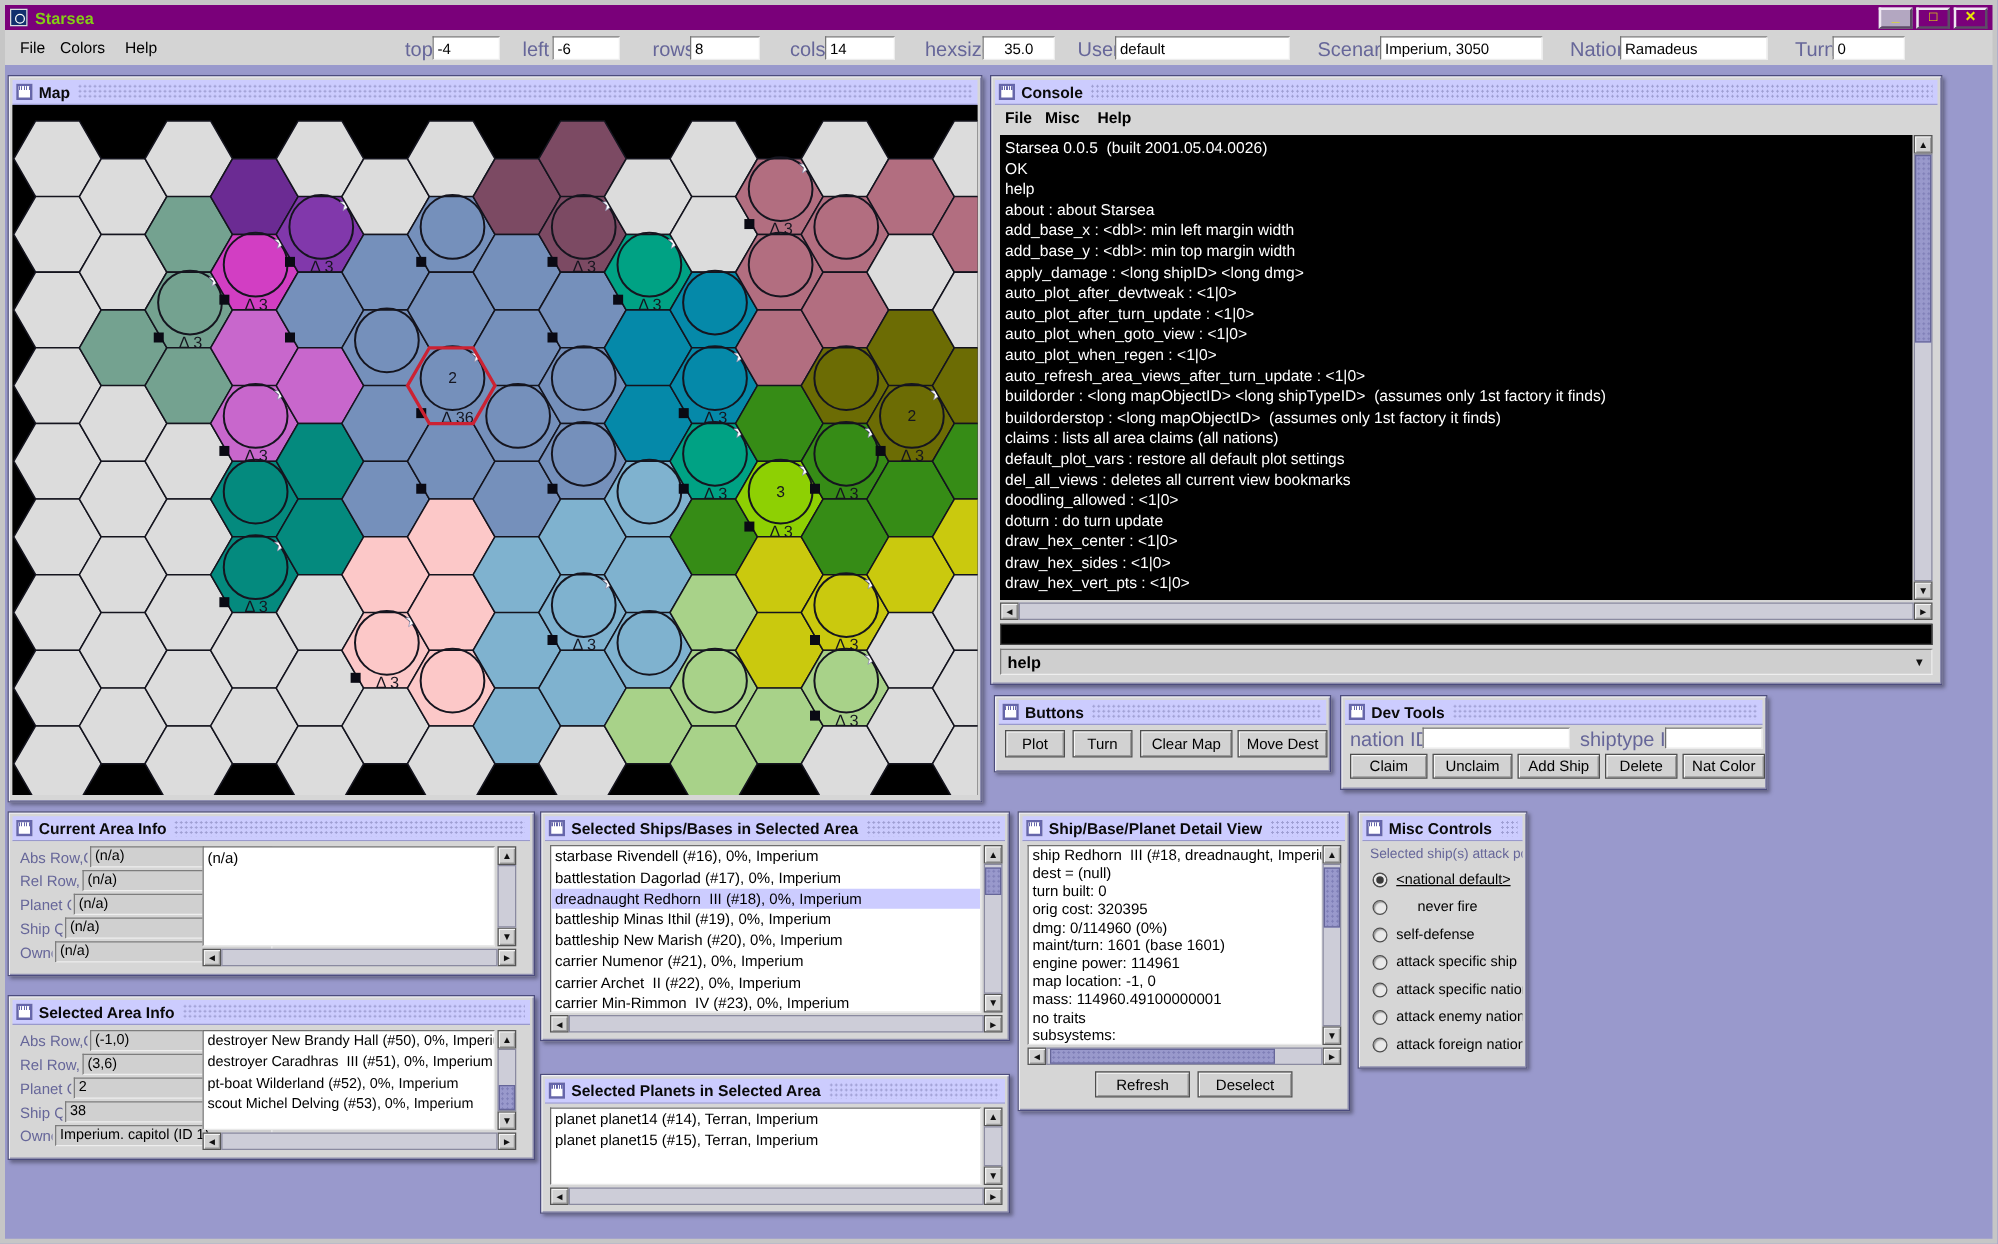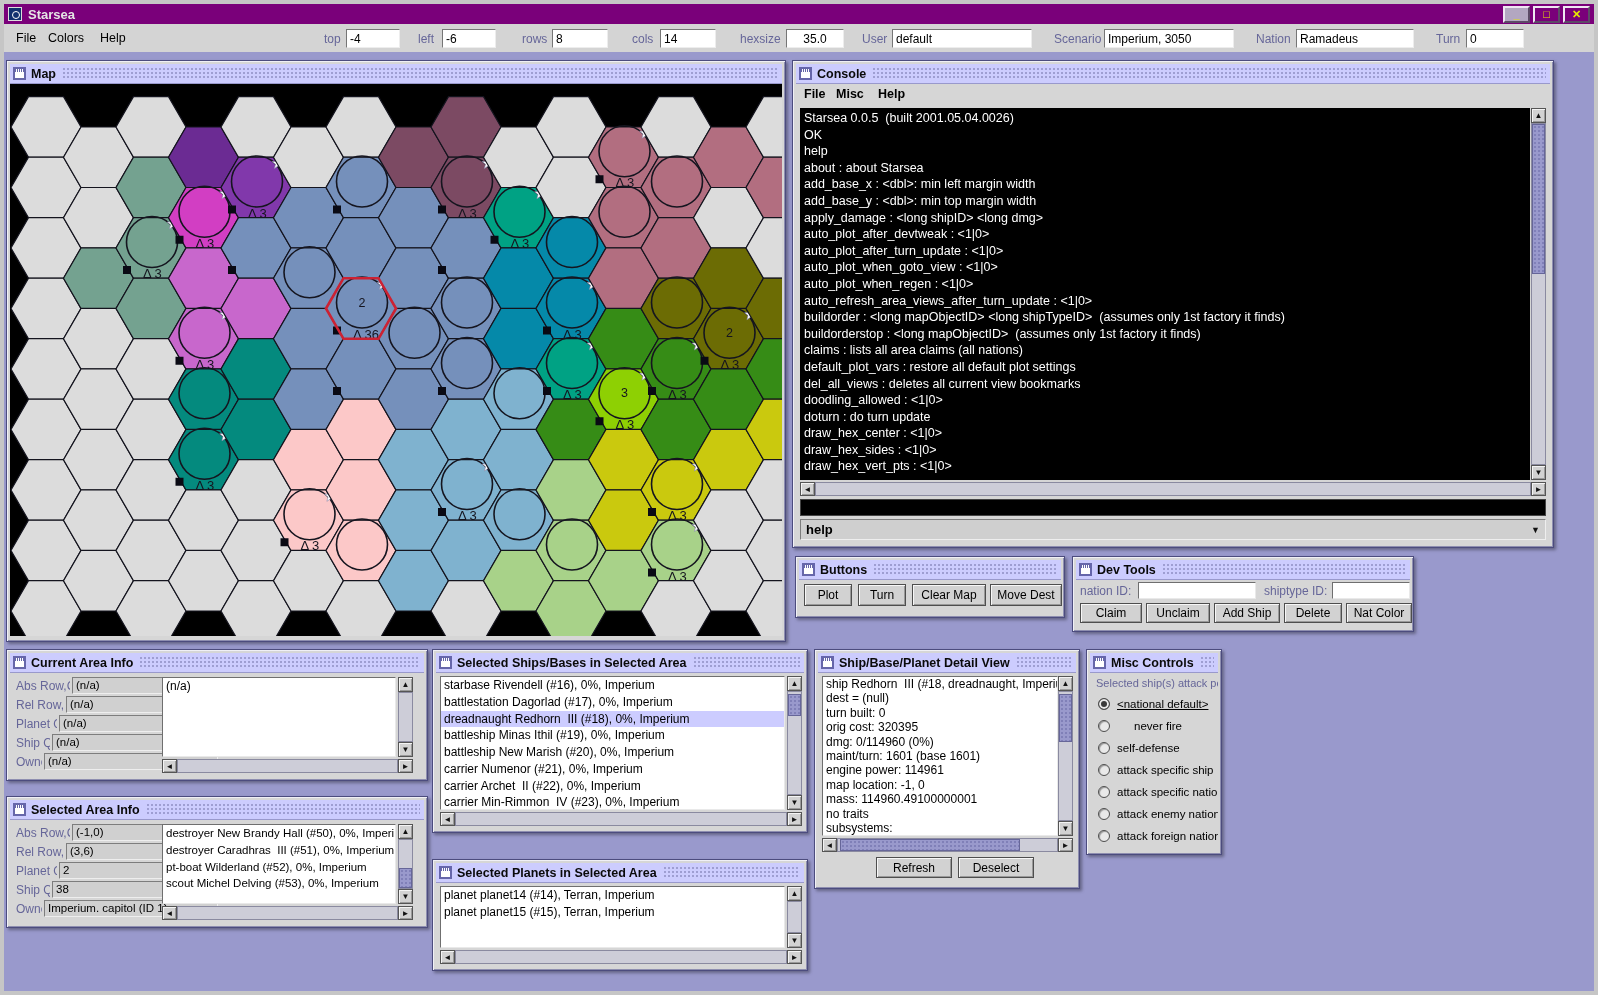--- a/index.html
+++ b/index.html
@@ -4,29 +4,29 @@
 <style>
   * { margin:0; padding:0; box-sizing:border-box; }
   html,body { width:1598px; height:995px; overflow:hidden; }
   body { background:#c6c6c6; font-family:"Liberation Sans", sans-serif; position:relative; }
 
   
   .chrome-title { position:absolute; left:4px; top:4px; width:1590px; height:20px; background:#7a007a;
     display:flex; align-items:center; padding:0 4px; gap:6px; }
   .app-icon { width:14px; height:14px; background:#12306e; border:1px solid #dcdcdc; display:inline-block; position:relative; }
   .app-icon::after { content:""; position:absolute; left:3px; top:3px; width:6px; height:6px; border:1.5px solid #fff; border-radius:50%; }
-  .app-title { color:#e5e5e5; font-weight:bold; font-size:13px; }
+  .app-title { color:#84cc16; font-weight:bold; font-size:13px; }
   .win-controls { margin-left:auto; display:flex; gap:3px; }
   .win-btn { width:27px; height:17px; border:2px solid; border-color:#efe7f2 #5c4b66 #5c4b66 #efe7f2;
     display:flex; align-items:center; justify-content:center; color:#e8e800; font-weight:bold; font-size:11px; line-height:10px; }
   .win-btn.min { background:#b3a7c1; }
   .win-btn.max, .win-btn.close { background:#7a007a; }
   .chrome-menubar { position:absolute; left:4px; top:24px; width:1590px; height:28px; background:#d4d4d4; }
   .mi { position:absolute; top:7px; font-size:12.5px; color:#000; }
-  .tb-label { position:absolute; top:8px; font-size:12px; color:#666699; }
+  .tb-label { position:absolute; top:8px; font-size:16px; color:#666699; }
   .tb-input { position:absolute; top:5px; height:19px; background:#fff; border:1px solid; border-color:#767676 #ededed #ededed #767676;
     font-family:"Liberation Sans",sans-serif; font-size:12px; color:#000; padding:0 3px; }
   .desktop { position:absolute; left:4px; top:52px; width:1590px; height:939px; background:#9999cc; }
 
   
   .iframe { position:absolute; background:#d6d6d6; border:1px solid #4c4c7e;
     box-shadow: inset 1px 1px 0 #f0f0f6, inset -1px -1px 0 #8e8eb0, 2px 2px 3px rgba(0,0,0,.35); padding:3px; }
   .ift { height:20px; background:#ccccfe; border-bottom:1px solid #9999cc; display:flex; align-items:center; padding:0 3px; gap:5px; overflow:hidden; }
   .ifi { width:13px; height:13px; background:#fff; border:2px solid #6666aa; flex:0 0 auto; position:relative; }
   .ifi::before { content:""; position:absolute; left:0; top:0; right:0; height:3px; background:repeating-linear-gradient(90deg,#6666aa 0 1px,#fff 1px 2px); }

